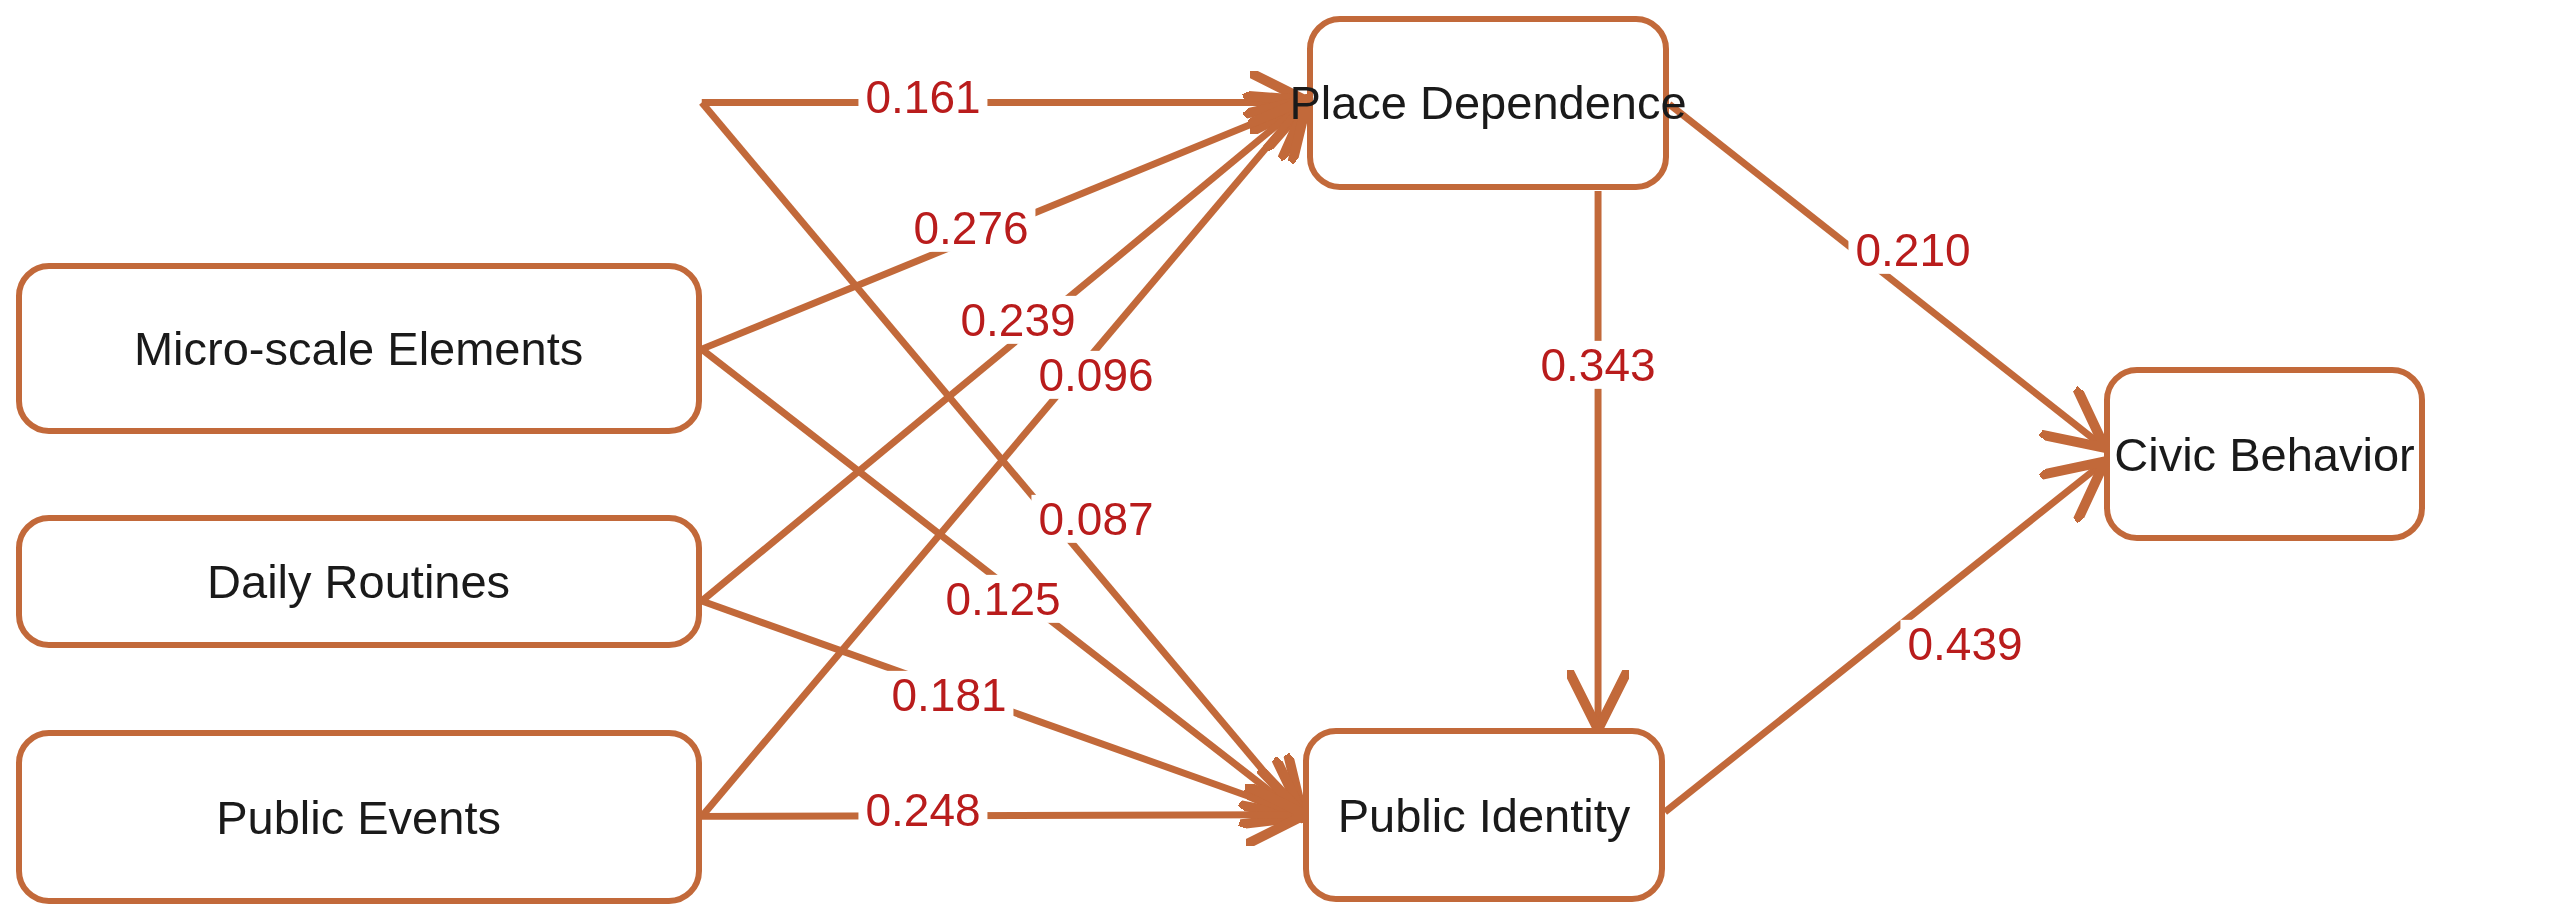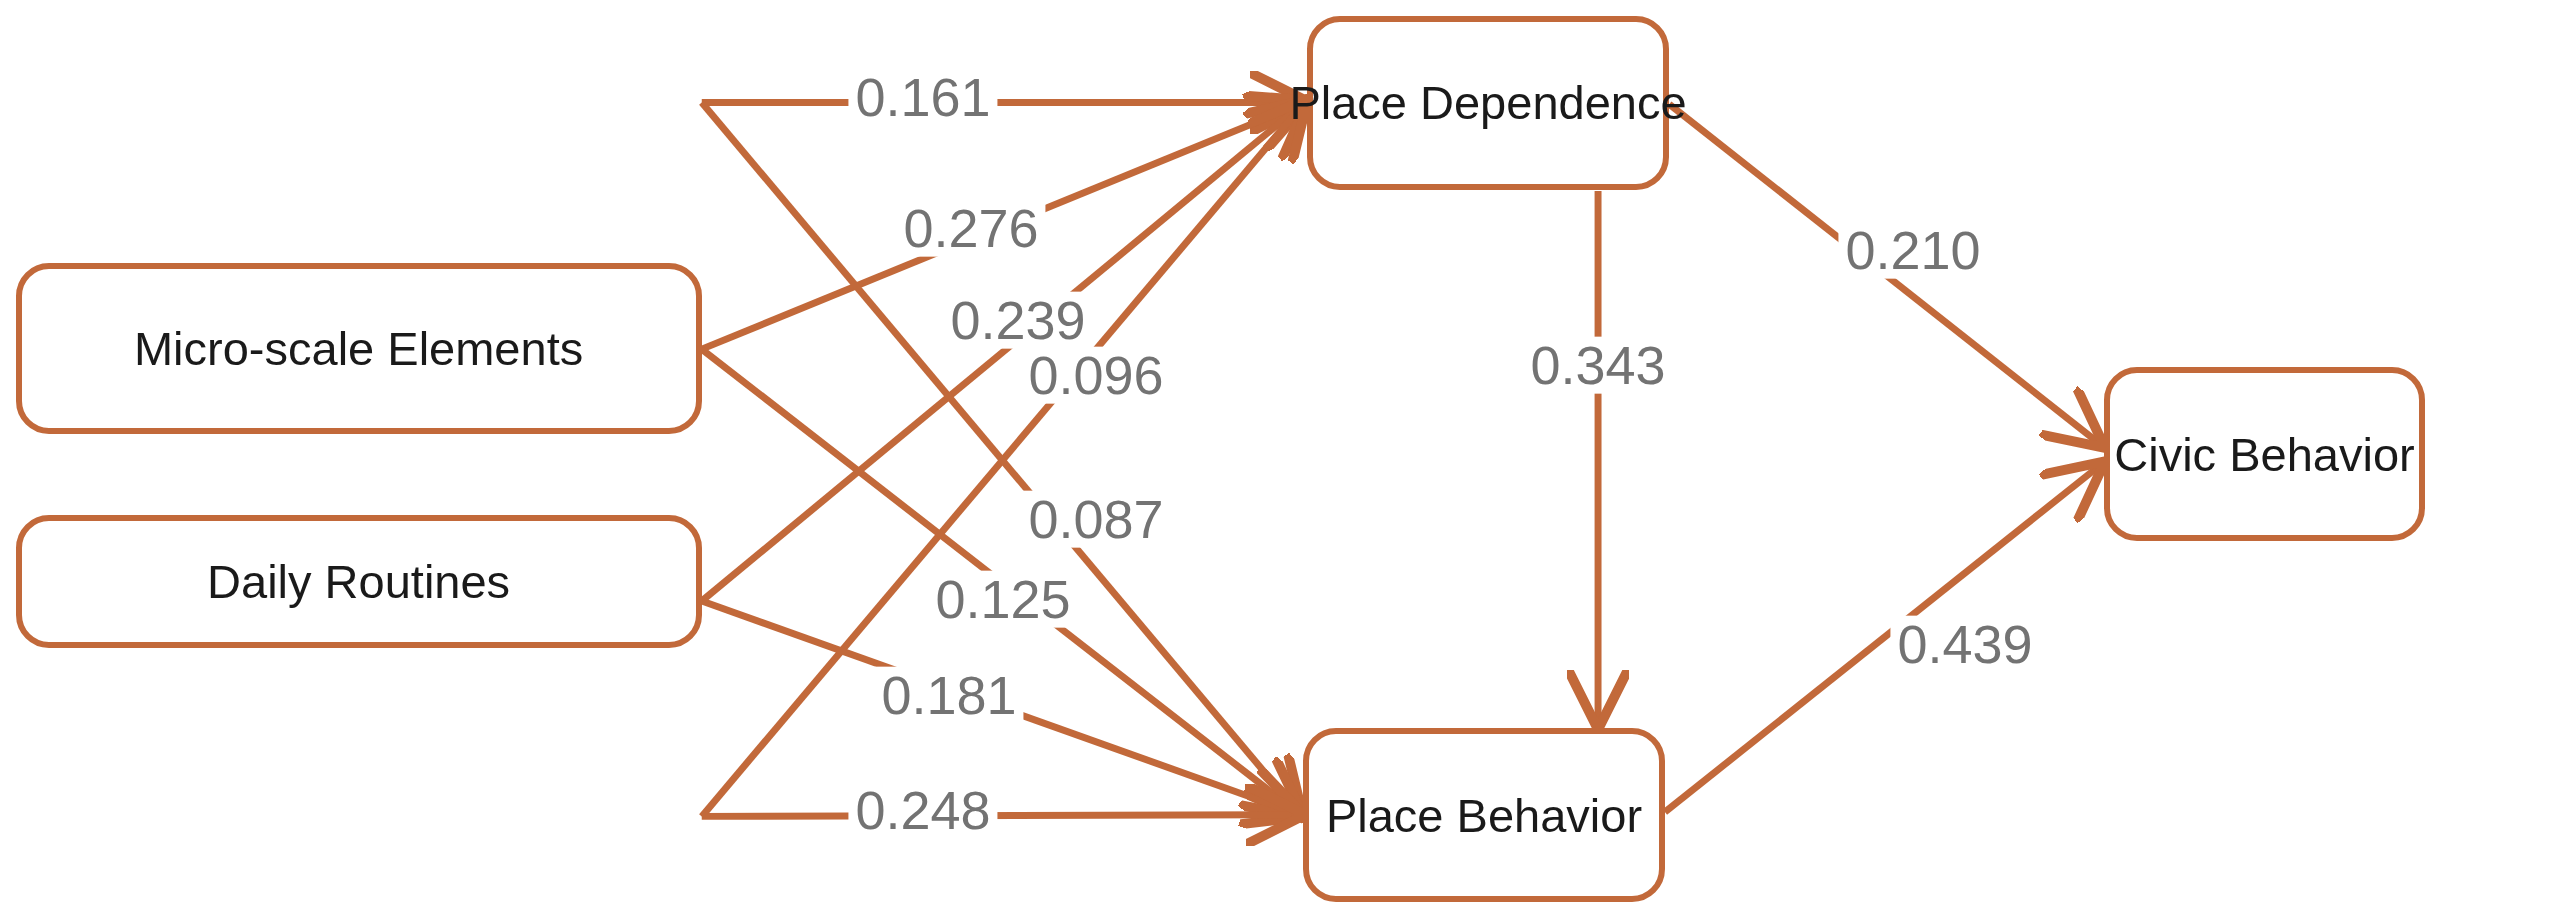--- a/index.html
+++ b/index.html
@@ -39,22 +39,22 @@
     font-family: "Liberation Sans", sans-serif;
     font-size: 47px;
     color: #1a1a1a;
     letter-spacing: 0px;
     white-space: nowrap;
     line-height: 1;
   }
   .edge-label {
     position: absolute;
     font-family: "Liberation Sans", sans-serif;
-    font-size: 54px;
-    color: #737373;
+    font-size: 46px;
+    color: #b91c1c;
     background: #ffffff;
     padding: 0 7px;
     white-space: nowrap;
     line-height: 1.05;
     z-index: 4;
     transform: translate(-50%, -50%);
   }
 </style>
 </head>
 <body>
@@ -90,27 +90,30 @@
 
 
   <div class="node-box" style="left:15.6px; top:263px; width:686px; height:171px;">
     <span class="node-label">Micro-scale Elements</span>
   </div>
 
   <div class="node-box" style="left:15.6px; top:515px; width:686px; height:133px;">
     <span class="node-label">Daily Routines</span>
   </div>
 
+  <div class="node-box" style="left:15.6px; top:730px; width:686px; height:174px;">
+    <span class="node-label">Public Events</span>
+  </div>
 
   <div class="node-box" style="left:1307px; top:15.6px; width:362px; height:174px;">
     <span class="node-label">Place Dependence</span>
   </div>
 
   <div class="node-box" style="left:1303px; top:728px; width:362px; height:174px;">
-    <span class="node-label">Place Behavior</span>
+    <span class="node-label">Public Identity</span>
   </div>
 
   <div class="node-box" style="left:2104px; top:367px; width:321px; height:174px;">
     <span class="node-label">Civic Behavior</span>
   </div>
 
   <span class="edge-label" style="left:923px; top:97px;">0.161</span>
 
   <span class="edge-label" style="left:971px; top:228px;">0.276</span>
 

